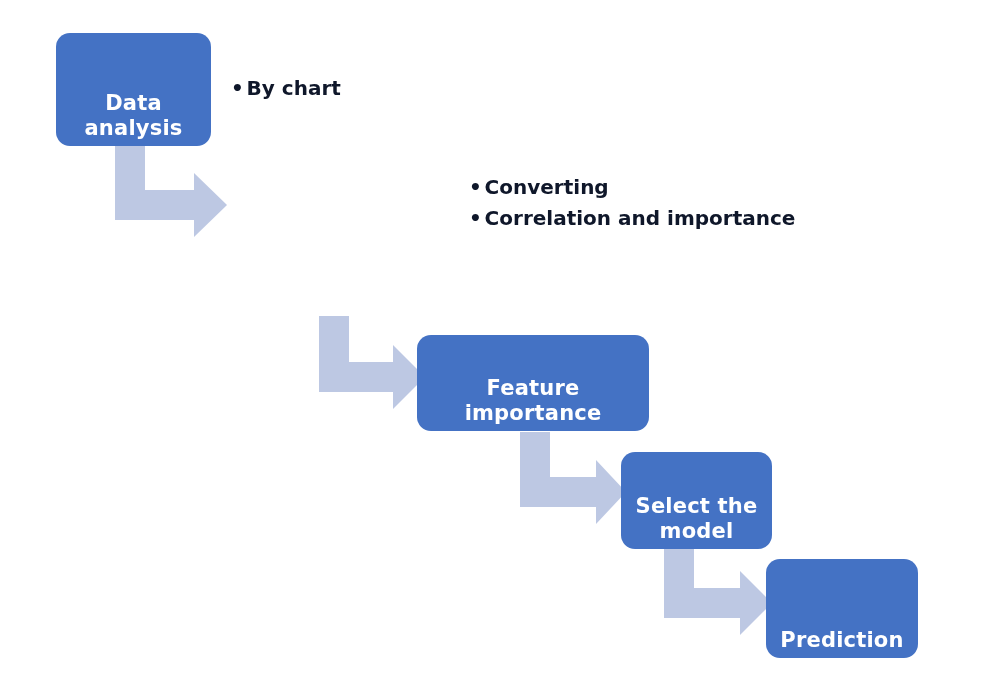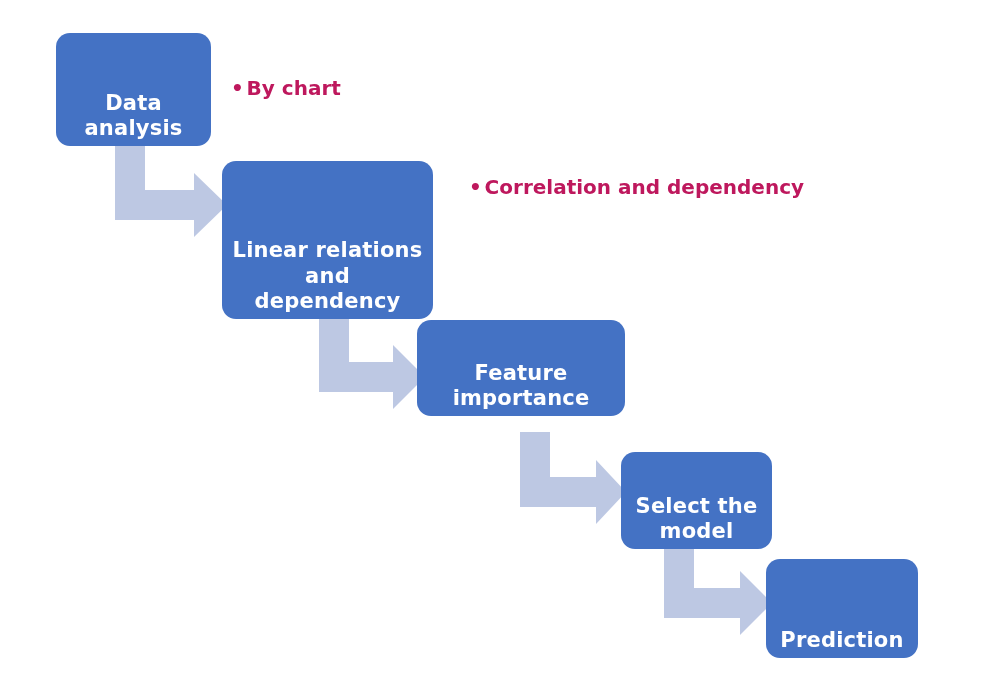--- a/index.html
+++ b/index.html
@@ -43,21 +43,21 @@
     position: absolute;
     z-index: 1;
   }
   .connector svg {
     display: block;
     overflow: visible;
   }
   .bullet-list {
     position: absolute;
     z-index: 2;
-    color: #be185d;
+    color: #0f172a;
     font-family: "DejaVu Sans", sans-serif;
     font-weight: 700;
     font-size: 20px;
     line-height: 1.55;
     white-space: nowrap;
   }
   .bullet-item {
     display: block;
   }
   .bullet-item::before {
@@ -96,40 +96,36 @@
     <svg width="112" height="100" viewBox="0 0 112 100">
       <path d="M 2,0 L 32,0 L 32,43 L 78,43 L 78,26 L 110,58 L 78,90 L 78,73 L 2,73 Z" fill="#BDC8E3"></path>
     </svg>
   </div>
 
   <div class="node" style="left:56px; top:33px; width:155px; height:113px;">
     <span class="node-label">Data
 analysis</span>
   </div>
 
-  <div class="node" style="left:222px; top:161px; width:211px; height:158px;">
-    <span class="node-label">Linear relations
-and
-dependency</span>
-  </div>
 
-  <div class="node" style="left:417px; top:320px; width:208px; height:96px;">
+  <div class="node" style="left:417px; top:335px; width:232px; height:96px;">
     <span class="node-label">Feature importance</span>
   </div>
 
   <div class="node" style="left:766px; top:559px; width:152px; height:99px;">
     <span class="node-label">Prediction</span>
   </div>
 
   <div class="node" style="left:621px; top:452px; width:151px; height:97px;">
     <span class="node-label">Select the
 model</span>
   </div>
 
   <div class="bullet-list b1" style="left:231px; top:73px;">
     <span class="bullet-item">By chart</span>
   </div>
 
   <div class="bullet-list" style="left:469px; top:172px;">
-    <span class="bullet-item">Correlation and dependency</span>
+    <span class="bullet-item">Converting</span>
+    <span class="bullet-item">Correlation and importance</span>
   </div>
 
 </div>
 
 </body></html>

